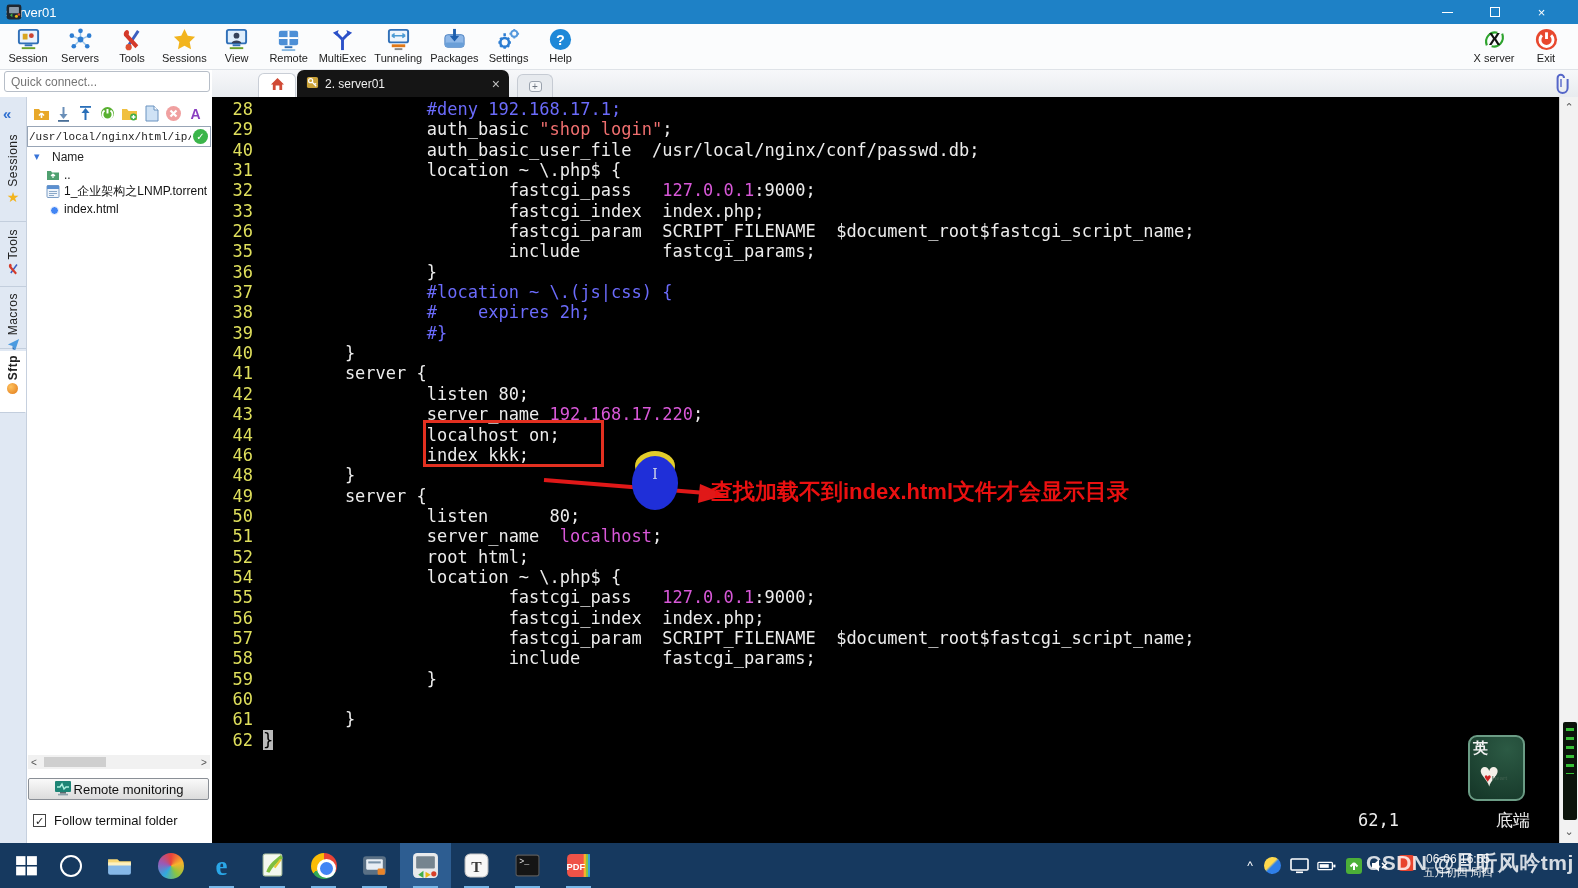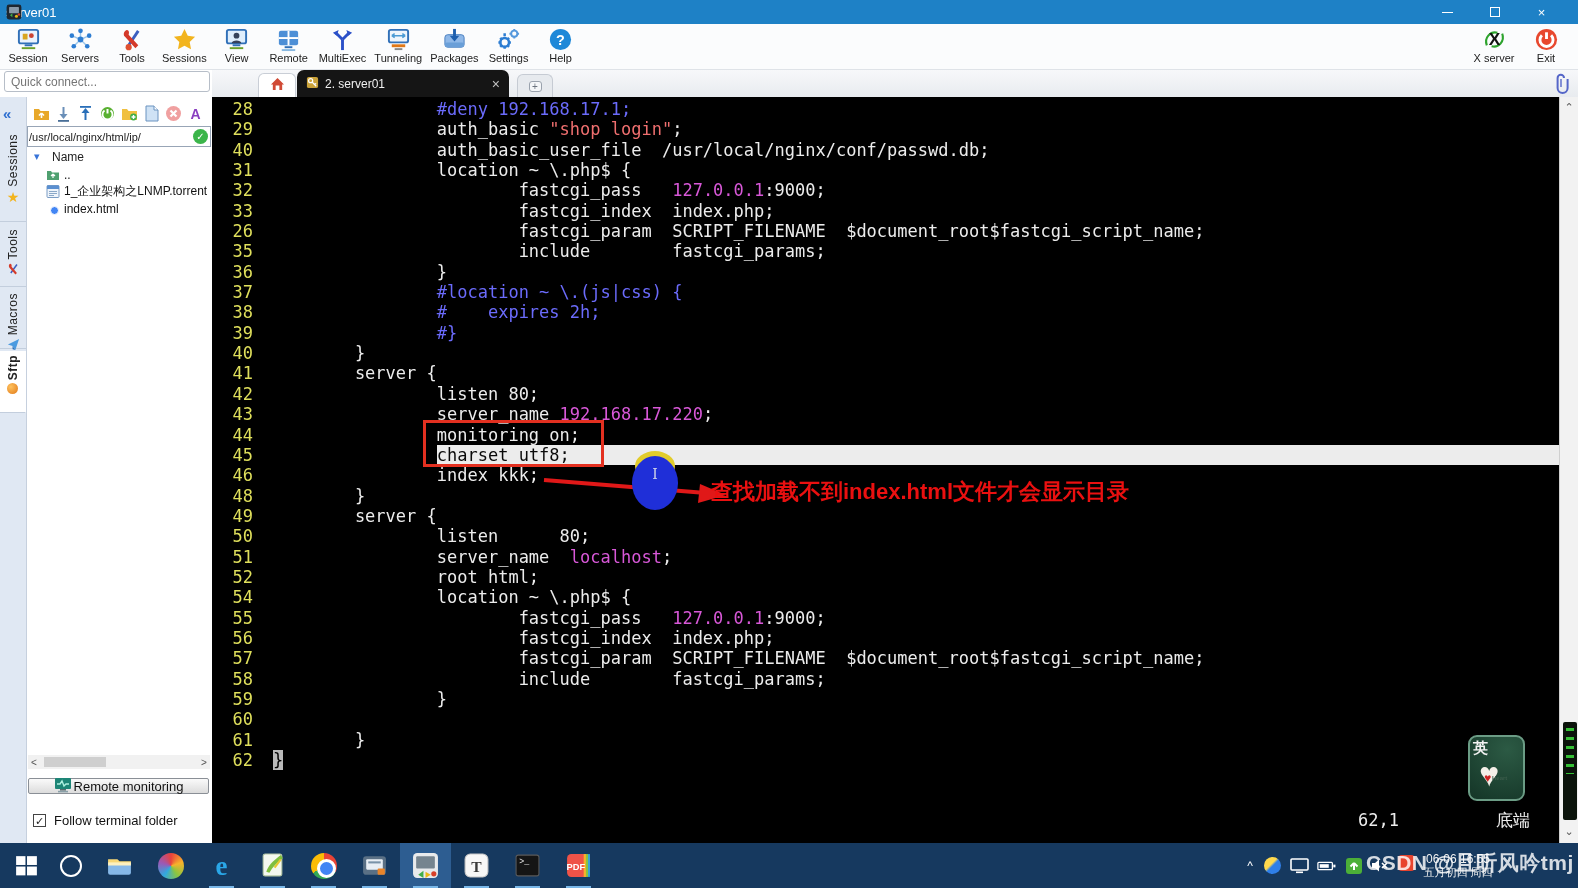--- a/index.html
+++ b/index.html
@@ -42,43 +42,43 @@
   .chevron{position:absolute;left:3px;top:8px;color:#2f6fd0;font-size:15px;font-weight:bold;}
   .vtab{position:absolute;left:0;width:26px;display:flex;flex-direction:column;align-items:center;border-bottom:1px solid #c3cedd;padding:4px 0;}
   .vtab .vlabel{writing-mode:vertical-rl;transform:rotate(180deg);font-size:12px;color:#222;letter-spacing:0.5px;}
   .vtab .vicon{margin-top:3px;font-size:12px;line-height:1;}
   .vtab.active{background:#fff;font-weight:bold;border-right:1px solid #fff;}
   .sftp-panel{position:absolute;left:27px;top:97px;width:185px;height:746px;background:#fff;}
   .sftp-icons{position:absolute;left:6px;top:6px;width:178px;height:20px;display:flex;gap:5px;align-items:center;overflow:hidden;}
   .sftp-icons .si{width:17px;height:17px;flex:none;}
   .sftp-icons .si svg{width:17px;height:17px;}
   .path-row{position:absolute;left:0px;top:29px;width:184px;height:21px;border:1px solid #98a5b6;background:#fff;display:flex;align-items:center;}
-  .path-input{flex:1;border:none;outline:none;font-size:11px;color:#222;padding-left:1px;min-width:0;font-family:Liberation Sans, sans-serif;}
+  .path-input{flex:1;border:none;outline:none;font-size:11px;color:#222;padding-left:1px;min-width:0;font-family:Liberation Mono, monospace;}
   .path-ok{width:15px;height:15px;border-radius:50%;background:#3bb54a;color:#fff;font-size:10px;line-height:15px;text-align:center;margin-right:2px;flex:none;}
   .tree-header{position:absolute;left:0;top:53px;width:184px;height:16px;font-size:12px;color:#222;}
   .tree-caret{position:absolute;left:7px;top:0px;color:#3874d8;font-size:11px;}
   .tree-name{position:absolute;left:25px;top:0px;}
   #file-rows{position:absolute;left:0;top:69px;width:184px;}
   .file-row{height:17px;display:flex;align-items:center;gap:4px;font-size:12px;color:#111;padding-left:19px;white-space:nowrap;}
   .f-ic{width:14px;height:13px;flex:none;position:relative;}
   .hscroll{position:absolute;left:1px;top:658px;width:182px;height:14px;background:#f1f1f1;display:flex;align-items:center;}
   .hs-arrow{width:12px;text-align:center;color:#555;font-size:10px;}
   .hs-track{flex:1;height:12px;position:relative;}
   .hs-thumb{position:absolute;left:4px;top:1px;width:62px;height:10px;background:#cfcfcf;}
-  .remote-btn{position:absolute;left:1px;top:681px;width:181px;height:16px;border:1px solid #8a8f96;background:linear-gradient(#fafafa,#dcdcdc);border-radius:2px;display:flex;align-items:center;justify-content:center;gap:2px;font-size:13px;color:#111;}
+  .remote-btn{position:absolute;left:1px;top:681px;width:181px;height:22px;border:1px solid #8a8f96;background:linear-gradient(#fafafa,#dcdcdc);border-radius:2px;display:flex;align-items:center;justify-content:center;gap:2px;font-size:13px;color:#111;}
   .follow-row{position:absolute;left:6px;top:714px;width:178px;height:18px;display:flex;align-items:center;gap:8px;font-size:13px;color:#111;}
   .checkbox{width:13px;height:13px;border:1px solid #444;background:#fff;font-size:11px;line-height:12px;text-align:center;color:#222;}
 
   
   .terminal{position:absolute;left:212px;top:97px;width:1347px;height:746px;background:#000;cursor:text;
             font-family:"DejaVu Sans Mono","Liberation Mono",monospace;font-size:17px;line-height:20.35px;}
   #term-lines{position:absolute;left:0;top:2px;width:100%;}
   .t-line{display:flex;height:20.35px;white-space:pre;}
   .t-num{flex:none;width:31px;margin-left:10px;text-align:right;color:#dfdf5c;}
-  .t-body{flex:1;display:flex;white-space:pre;margin-left:20px;min-width:0;}
+  .t-body{flex:1;display:flex;white-space:pre;margin-left:10px;min-width:0;}
   .s-tx{color:#ececec;}
   .s-cm{color:#6b6bfb;}
   .s-st{color:#ef6f6f;}
   .s-nm{color:#d858d8;}
   .s-cl{background:#ececec;color:#0a0a0a;flex:1;}
   .s-bc{background:#b9b9b9;color:#000;}
   .t-status{position:absolute;top:713px;height:22px;color:#ececec;}
   #status-pos{left:1146px;}
   #status-scroll{left:1284px;}
 
@@ -482,22 +482,21 @@
         <div class="t-line"><div class="t-num">26</div><div class="t-body"><span class="s-tx">                        fastcgi_param  SCRIPT_FILENAME  $document_root$fastcgi_script_name;</span></div></div>
         <div class="t-line"><div class="t-num">35</div><div class="t-body"><span class="s-tx">                        include        fastcgi_params;</span></div></div>
         <div class="t-line"><div class="t-num">36</div><div class="t-body"><span class="s-tx">                }</span></div></div>
         <div class="t-line"><div class="t-num">37</div><div class="t-body"><span class="s-cm">                #location ~ \.(js|css) {</span></div></div>
         <div class="t-line"><div class="t-num">38</div><div class="t-body"><span class="s-cm">                #    expires 2h;</span></div></div>
         <div class="t-line"><div class="t-num">39</div><div class="t-body"><span class="s-cm">                #}</span></div></div>
         <div class="t-line"><div class="t-num">40</div><div class="t-body"><span class="s-tx">        }</span></div></div>
         <div class="t-line"><div class="t-num">41</div><div class="t-body"><span class="s-tx">        server {</span></div></div>
         <div class="t-line"><div class="t-num">42</div><div class="t-body"><span class="s-tx">                listen 80;</span></div></div>
         <div class="t-line"><div class="t-num">43</div><div class="t-body"><span class="s-tx">                server_name </span><span class="s-nm">192.168.17.220</span><span class="s-tx">;</span></div></div>
-        <div class="t-line"><div class="t-num">44</div><div class="t-body"><span class="s-tx">                monitoring on;</span></div></div>
-        <div class="t-line"><div class="t-num">45</div><div class="t-body"><span class="s-tx">                </span><span class="s-cl">charset utf8;</span></div></div>
+        <div class="t-line"><div class="t-num">44</div><div class="t-body"><span class="s-tx">                localhost on;</span></div></div>
         <div class="t-line"><div class="t-num">46</div><div class="t-body"><span class="s-tx">                index kkk;</span></div></div>
         <div class="t-line"><div class="t-num">48</div><div class="t-body"><span class="s-tx">        }</span></div></div>
         <div class="t-line"><div class="t-num">49</div><div class="t-body"><span class="s-tx">        server {</span></div></div>
         <div class="t-line"><div class="t-num">50</div><div class="t-body"><span class="s-tx">                listen      80;</span></div></div>
         <div class="t-line"><div class="t-num">51</div><div class="t-body"><span class="s-tx">                server_name  </span><span class="s-nm">localhost</span><span class="s-tx">;</span></div></div>
         <div class="t-line"><div class="t-num">52</div><div class="t-body"><span class="s-tx">                root html;</span></div></div>
         <div class="t-line"><div class="t-num">54</div><div class="t-body"><span class="s-tx">                location ~ \.php$ {</span></div></div>
         <div class="t-line"><div class="t-num">55</div><div class="t-body"><span class="s-tx">                        fastcgi_pass   </span><span class="s-nm">127.0.0.1</span><span class="s-tx">:9000;</span></div></div>
         <div class="t-line"><div class="t-num">56</div><div class="t-body"><span class="s-tx">                        fastcgi_index  index.php;</span></div></div>
         <div class="t-line"><div class="t-num">57</div><div class="t-body"><span class="s-tx">                        fastcgi_param  SCRIPT_FILENAME  $document_root$fastcgi_script_name;</span></div></div>

